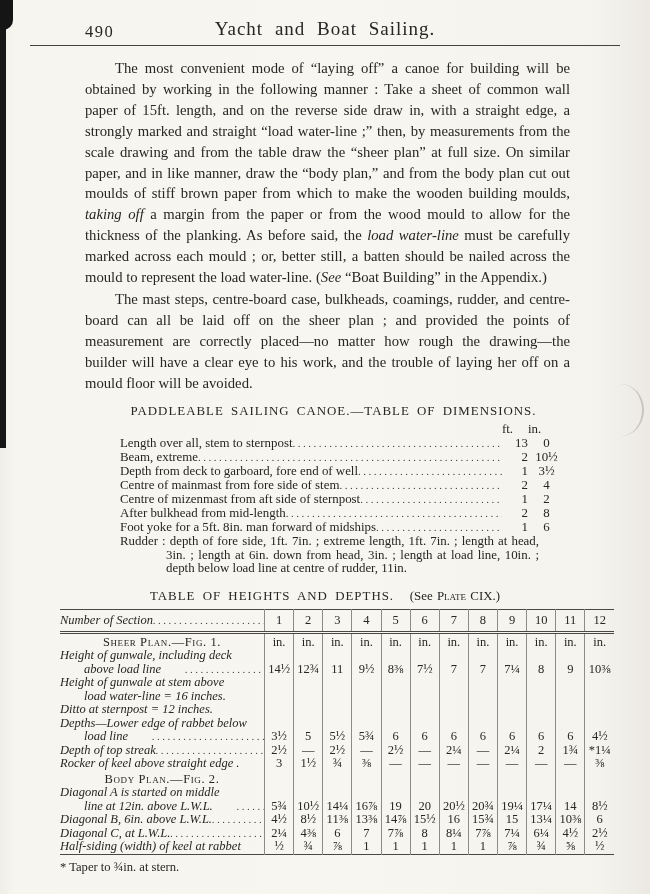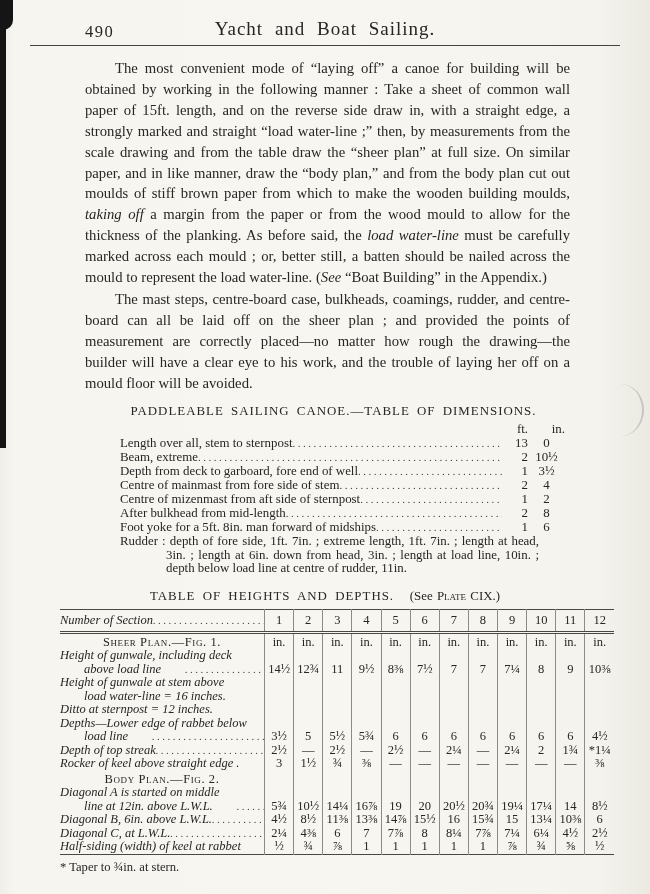--- a/index.html
+++ b/index.html
@@ -24,21 +24,21 @@
 
   .bodytext{margin:12px 80px 0 85px;text-align:justify;font-size:14.7px;line-height:20.9px;}
   .bodytext p{margin:0;text-indent:30px;}
   .bodytext p + p{margin-top:1px;}
   .it{font-style:italic;}
 
   .dim-section{margin:11px 85px 0 120px;font-size:12.9px;line-height:13.9px;}
   .dim-title{text-align:center;letter-spacing:1px;word-spacing:3px;margin:0 0 5px -18px;font-size:12.9px;}
   .dim-head{display:flex;}
   .dim-head .sp{flex:1;}
-  .dim-head .dft,.dim-head .din{text-align:right;}
+  .dim-head .dft,.dim-head .din{text-align:left;}
   .dft{width:26px;text-align:right;}
   .din{width:37px;text-align:center;}
   .dim-row{display:flex;}
   .dlbl{white-space:nowrap;}
   .dots,.dfill{flex:1;overflow:hidden;white-space:nowrap;color:#3c3b38;}
   .dots::after,.dfill::after{content:"..........................................................................................";letter-spacing:2.5px;font-size:11px;}
   .rudder-note{margin:0 26px 0 0;padding-left:46px;text-indent:-46px;text-align:justify;}
 
   .h2-title{text-align:center;margin:13px 0 5px 0;font-size:12.9px;letter-spacing:1px;word-spacing:3px;}
   .h2-note{letter-spacing:0;word-spacing:1px;}

